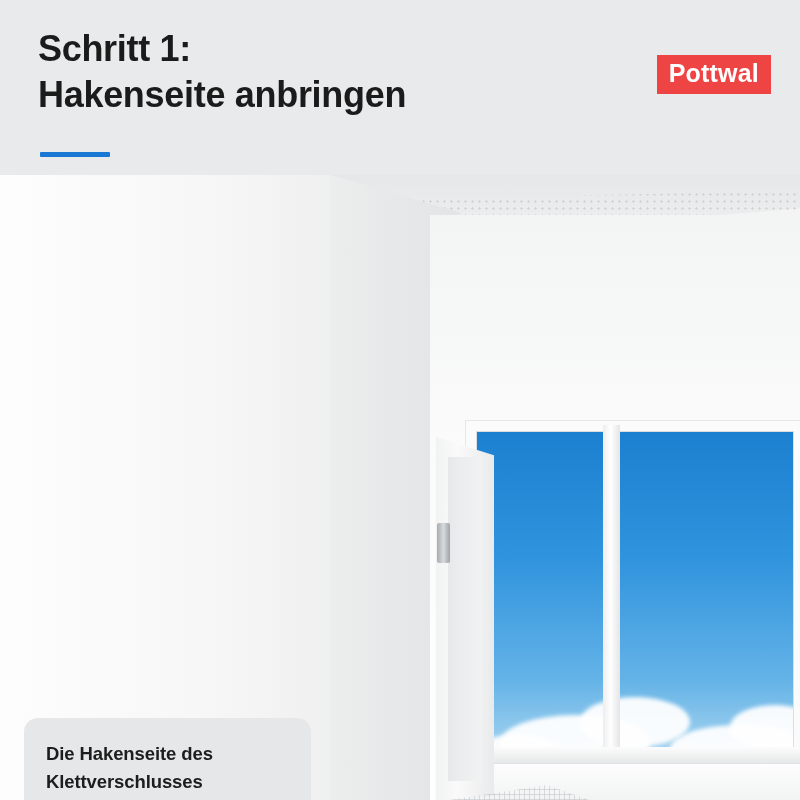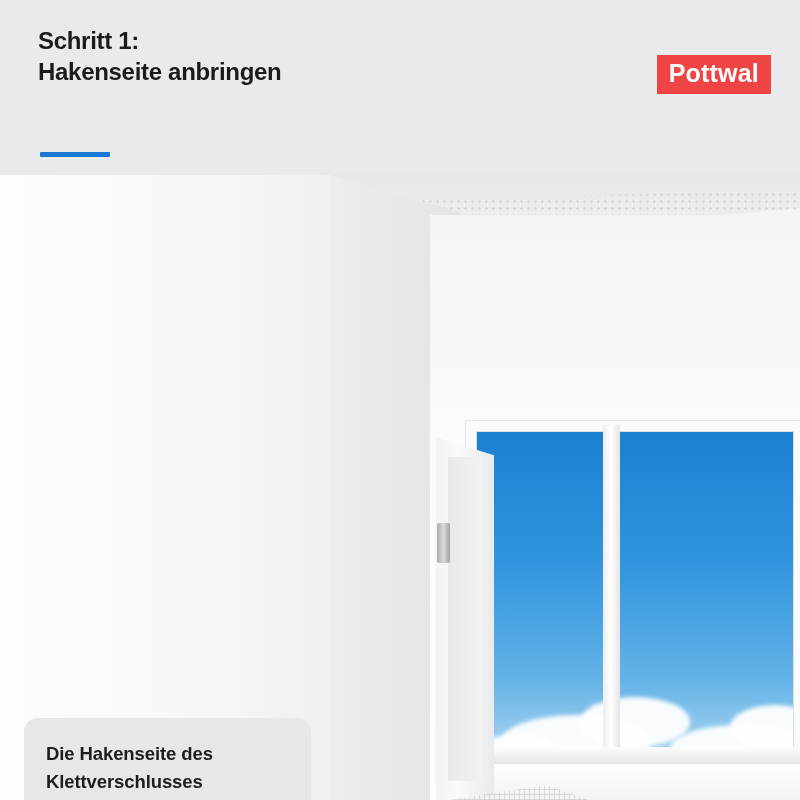--- a/index.html
+++ b/index.html
@@ -28,21 +28,21 @@
     top: 0;
     width: 800px;
     height: 175px;
     background: #e9eaec;
     box-sizing: border-box;
   }
   .header-title {
     position: absolute;
     left: 38px;
     top: 26px;
-    font-size: 24px;
+    font-size: 36px;
     font-weight: bold;
     line-height: 1.28;
     color: #1b1b1b;
     letter-spacing: -0.3px;
     white-space: pre-line;
   }
   .header-underline {
     position: absolute;
     left: 40px;
     top: 152px;

